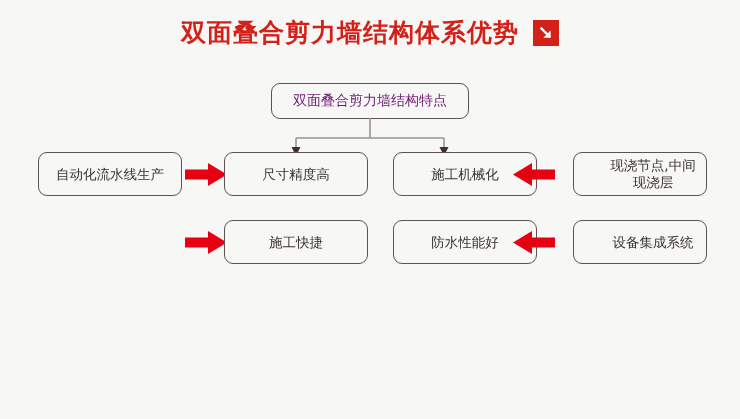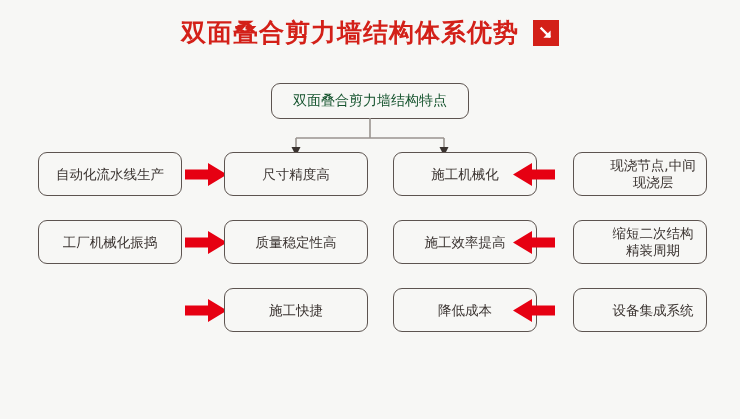--- a/index.html
+++ b/index.html
@@ -53,21 +53,21 @@
     border: 1.6px solid #5d5450;
     border-radius: 9px;
     background: #f7f7f5;
     display: flex;
     align-items: center;
     justify-content: center;
     box-sizing: border-box;
   }
   .root-node .node-label {
     font-size: 14px;
-    color: #14532d;
+    color: #701a75;
     white-space: nowrap;
   }
 
   
   .connector {
     position: absolute;
     left: 250px;
     top: 118px;
     width: 240px;
     height: 42px;
@@ -169,57 +169,32 @@
     <div class="arrow arrow-left">
       <svg width="42" height="23" viewBox="0 0 42 23" aria-hidden="true">
         <path d="M42 6.5 L19 6.5 L19 0 L0 11.5 L19 23 L19 16.5 L42 16.5 Z" fill="#e60012"></path>
       </svg>
     </div>
     <div class="box col-4">
       <span class="box-label">现浇节点,中间现浇层</span>
     </div>
   </div>
 
-  <div class="row">
-    <div class="box col-1">
-      <span class="box-label">工厂机械化振捣</span>
-    </div>
-    <div class="arrow arrow-right">
-      <svg width="42" height="23" viewBox="0 0 42 23" aria-hidden="true">
-        <path d="M0 6.5 L23 6.5 L23 0 L42 11.5 L23 23 L23 16.5 L0 16.5 Z" fill="#e60012"></path>
-      </svg>
-    </div>
-    <div class="box col-2">
-      <span class="box-label">质量稳定性高</span>
-    </div>
-    <div class="box col-3">
-      <span class="box-label">施工效率提高</span>
-    </div>
-    <div class="arrow arrow-left">
-      <svg width="42" height="23" viewBox="0 0 42 23" aria-hidden="true">
-        <path d="M42 6.5 L19 6.5 L19 0 L0 11.5 L19 23 L19 16.5 L42 16.5 Z" fill="#e60012"></path>
-      </svg>
-    </div>
-    <div class="box col-4">
-      <span class="box-label">缩短二次结构
-精装周期</span>
-    </div>
-  </div>
 
   <div class="row">
     <div class="arrow arrow-right">
       <svg width="42" height="23" viewBox="0 0 42 23" aria-hidden="true">
         <path d="M0 6.5 L23 6.5 L23 0 L42 11.5 L23 23 L23 16.5 L0 16.5 Z" fill="#e60012"></path>
       </svg>
     </div>
     <div class="box col-2">
       <span class="box-label">施工快捷</span>
     </div>
     <div class="box col-3">
-      <span class="box-label">降低成本</span>
+      <span class="box-label">防水性能好</span>
     </div>
     <div class="arrow arrow-left">
       <svg width="42" height="23" viewBox="0 0 42 23" aria-hidden="true">
         <path d="M42 6.5 L19 6.5 L19 0 L0 11.5 L19 23 L19 16.5 L42 16.5 Z" fill="#e60012"></path>
       </svg>
     </div>
     <div class="box col-4">
       <span class="box-label">设备集成系统</span>
     </div>
   </div>

